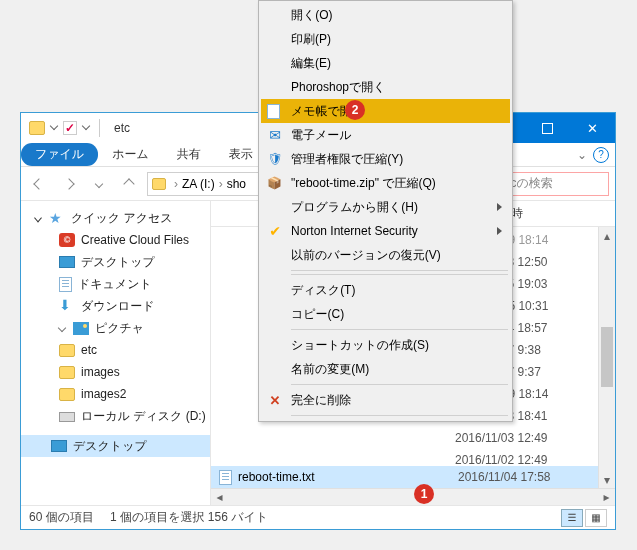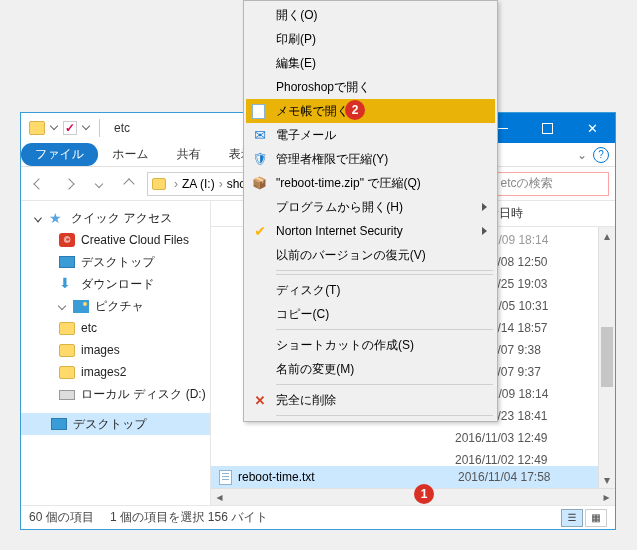--- a/index.html
+++ b/index.html
@@ -70,21 +70,21 @@
 .scroll-v { position: absolute; right: 0; top: 0; bottom: 0; width: 17px; background: #f0f0f0; border-left: 1px solid #e0e0e0; }
 .scroll-v .sbtn { height: 17px; display: flex; align-items: center; justify-content: center; color: #666; }
 .scroll-v .thumb { position: absolute; left: 2px; right: 2px; top: 100px; height: 60px; background: #c6c6c6; }
 .scroll-h { height: 17px; background: #f0f0f0; border-top: 1px solid #e0e0e0; display: flex; }
 .scroll-h .sbtn { width: 17px; display: flex; align-items: center; justify-content: center; color: #666; }
 .scroll-h .track { flex: 1; }
 .status { height: 24px; border-top: 1px solid #e6e6e6; display: flex; align-items: center; padding: 0 8px; gap: 16px; color: #444; }
 .status .view-icons { margin-left: auto; display: flex; gap: 2px; }
 .status .view-icons span { width: 22px; height: 18px; border: 1px solid #ccc; display: flex; align-items: center; justify-content: center; font-size: 10px; }
 .status .view-icons span.active { background: #cce8ff; border-color: #8ab; }
-.ctx-menu { position: absolute; left: 243px; top: 0; width: 255px; background: #f0f0f0; border: 1px solid #b6b6b6; box-shadow: 2px 2px 4px rgba(0,0,0,0.2); padding: 2px; }
+.ctx-menu { position: absolute; left: 258px; top: 0; width: 255px; background: #f0f0f0; border: 1px solid #b6b6b6; box-shadow: 2px 2px 4px rgba(0,0,0,0.2); padding: 2px; }
 .ctx-item { height: 24px; display: flex; align-items: center; padding-left: 30px; position: relative; }
 .ctx-item:hover, .ctx-item.hov { background: #eab308; }
 .ctx-item.sep { height: 1px; background: #d0d0d0; margin: 3px 2px 3px 30px; padding: 0; }
 .ctx-item .arrow { position: absolute; right: 8px; width: 0; height: 0; border-left: 5px solid #555; border-top: 4px solid transparent; border-bottom: 4px solid transparent; }
 .ctx-ico { position: absolute; left: 6px; width: 16px; height: 16px; display: flex; align-items: center; justify-content: center; }
 .ctx-ico.notepad { background: #fff; border: 1px solid #89b4d6; width: 13px; height: 15px; }
 .ctx-ico.mail::before { content: "✉"; color: #1979ca; font-size: 14px; }
 .ctx-ico.egg::before { content: "🥚"; font-size: 13px; }
 .ctx-ico.shield::before { content: "🛡"; color: #1979ca; font-size: 12px; }
 .ctx-ico.zip::before { content: "📦"; font-size: 12px; }
@@ -149,20 +149,24 @@
           <span class="ic ic-star">★</span>
           <span>クイック アクセス</span>
         </div>
       <div class="sb-item sub">
           <span class="ic ic-cc">©</span>
           <span>Creative Cloud Files</span>
         </div>
       <div class="sb-item sub">
           <span class="ic ic-desk"></span>
           <span>デスクトップ</span>
+        </div>
+      <div class="sb-item sub">
+          <span class="ic ic-doc"></span>
+          <span>ドキュメント</span>
         </div>
       <div class="sb-item sub">
           <span class="ic ic-down">⬇</span>
           <span>ダウンロード</span>
         </div>
       <div class="sb-item sub">
           <span class="sb-chev"></span>
           <span class="ic ic-pic"></span>
           <span>ピクチャ</span>
         </div>

